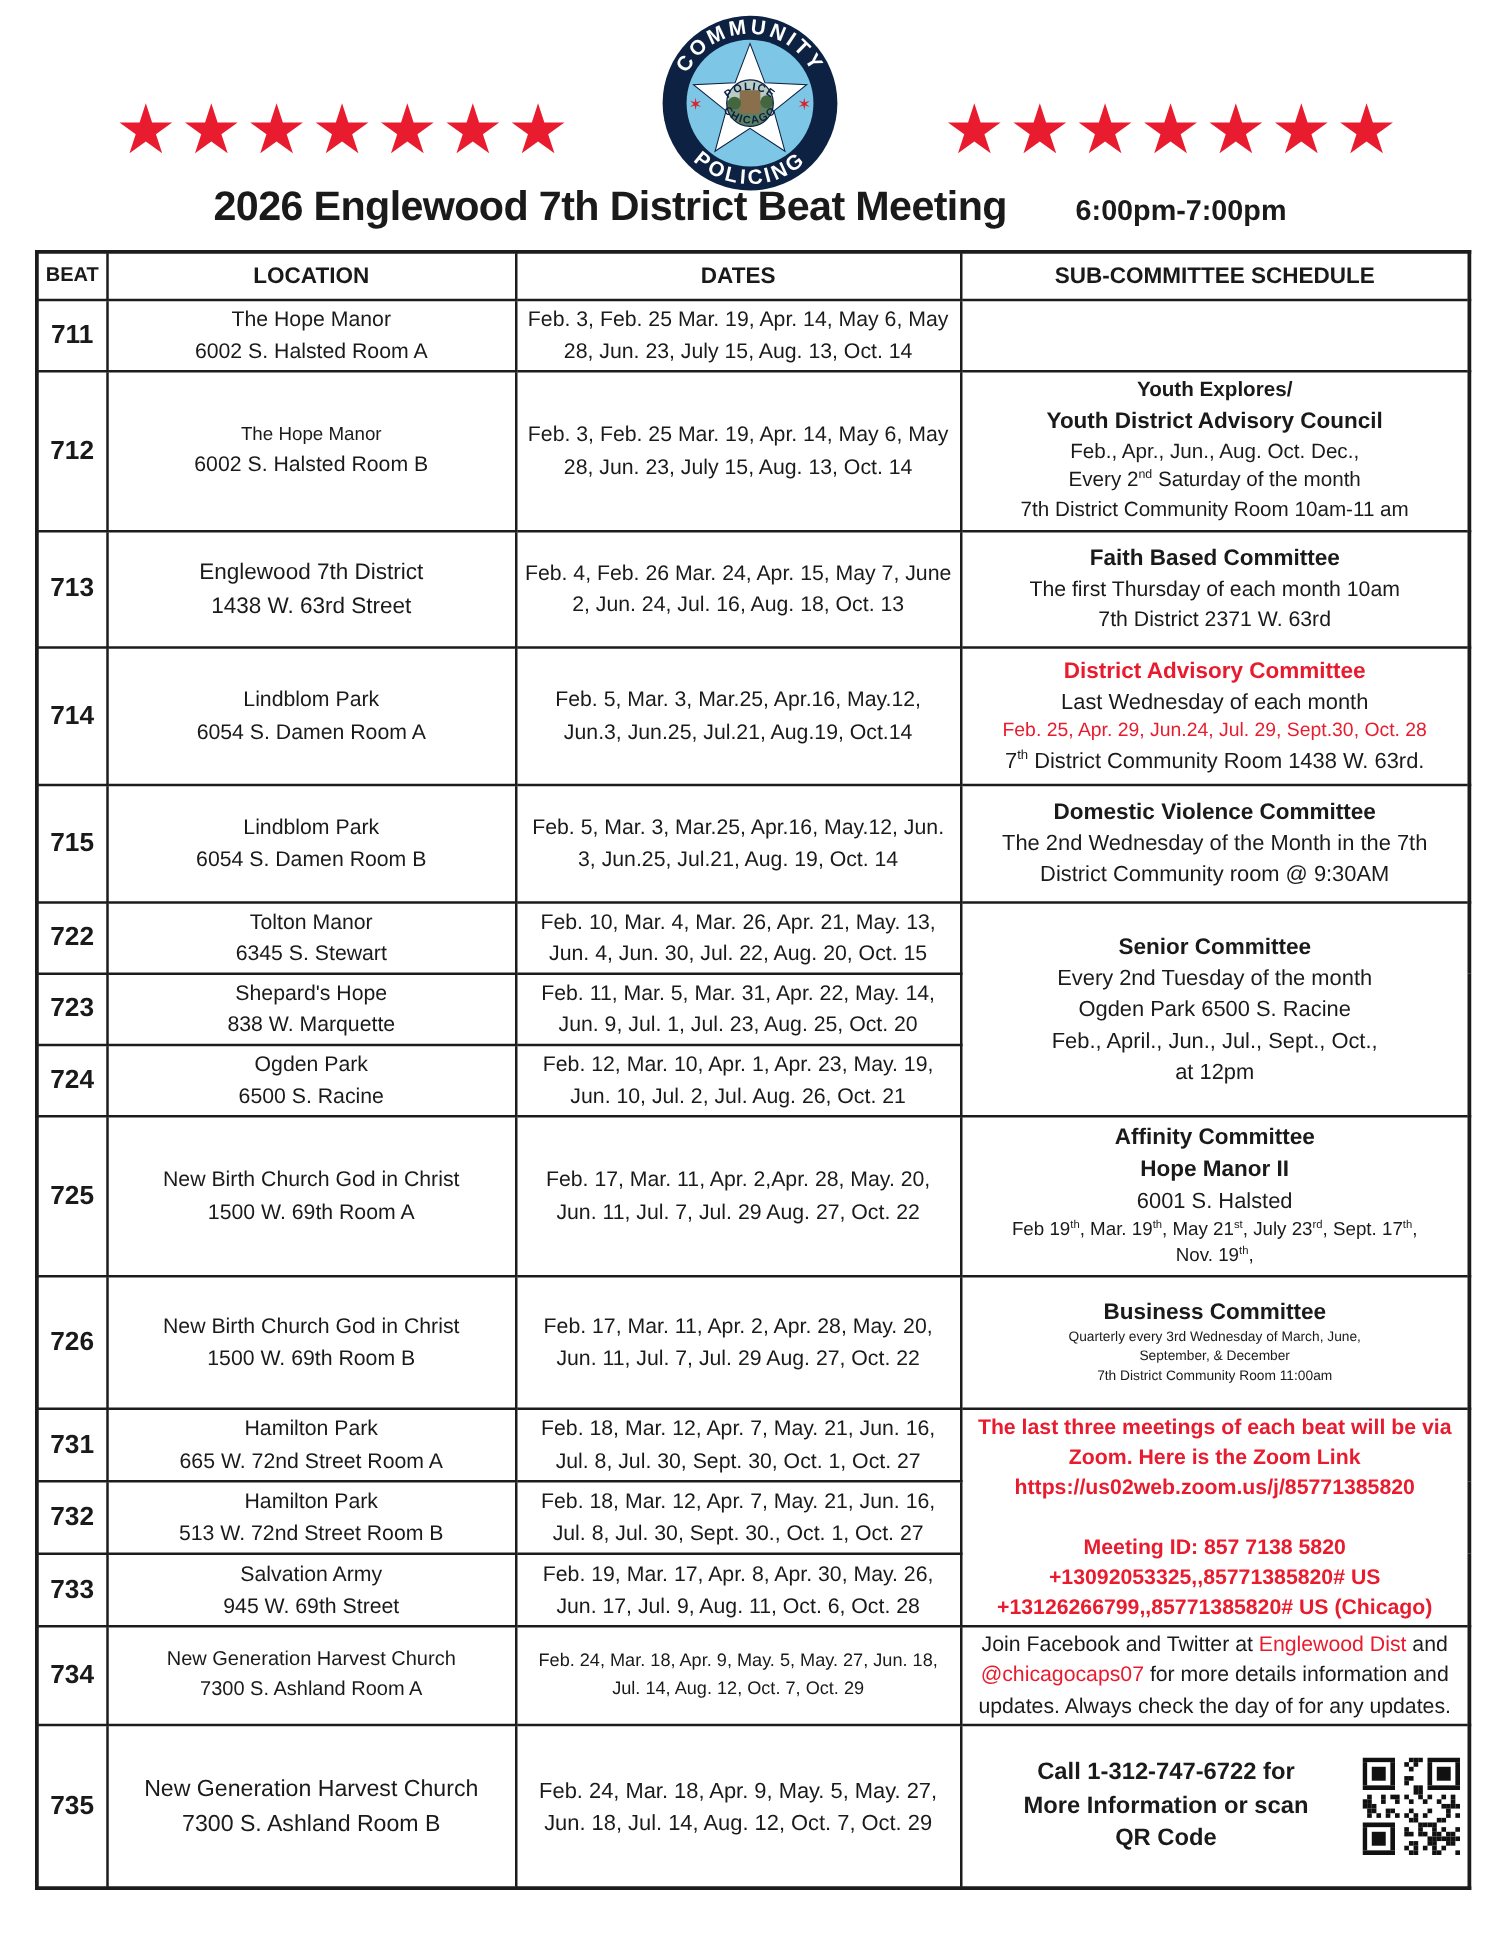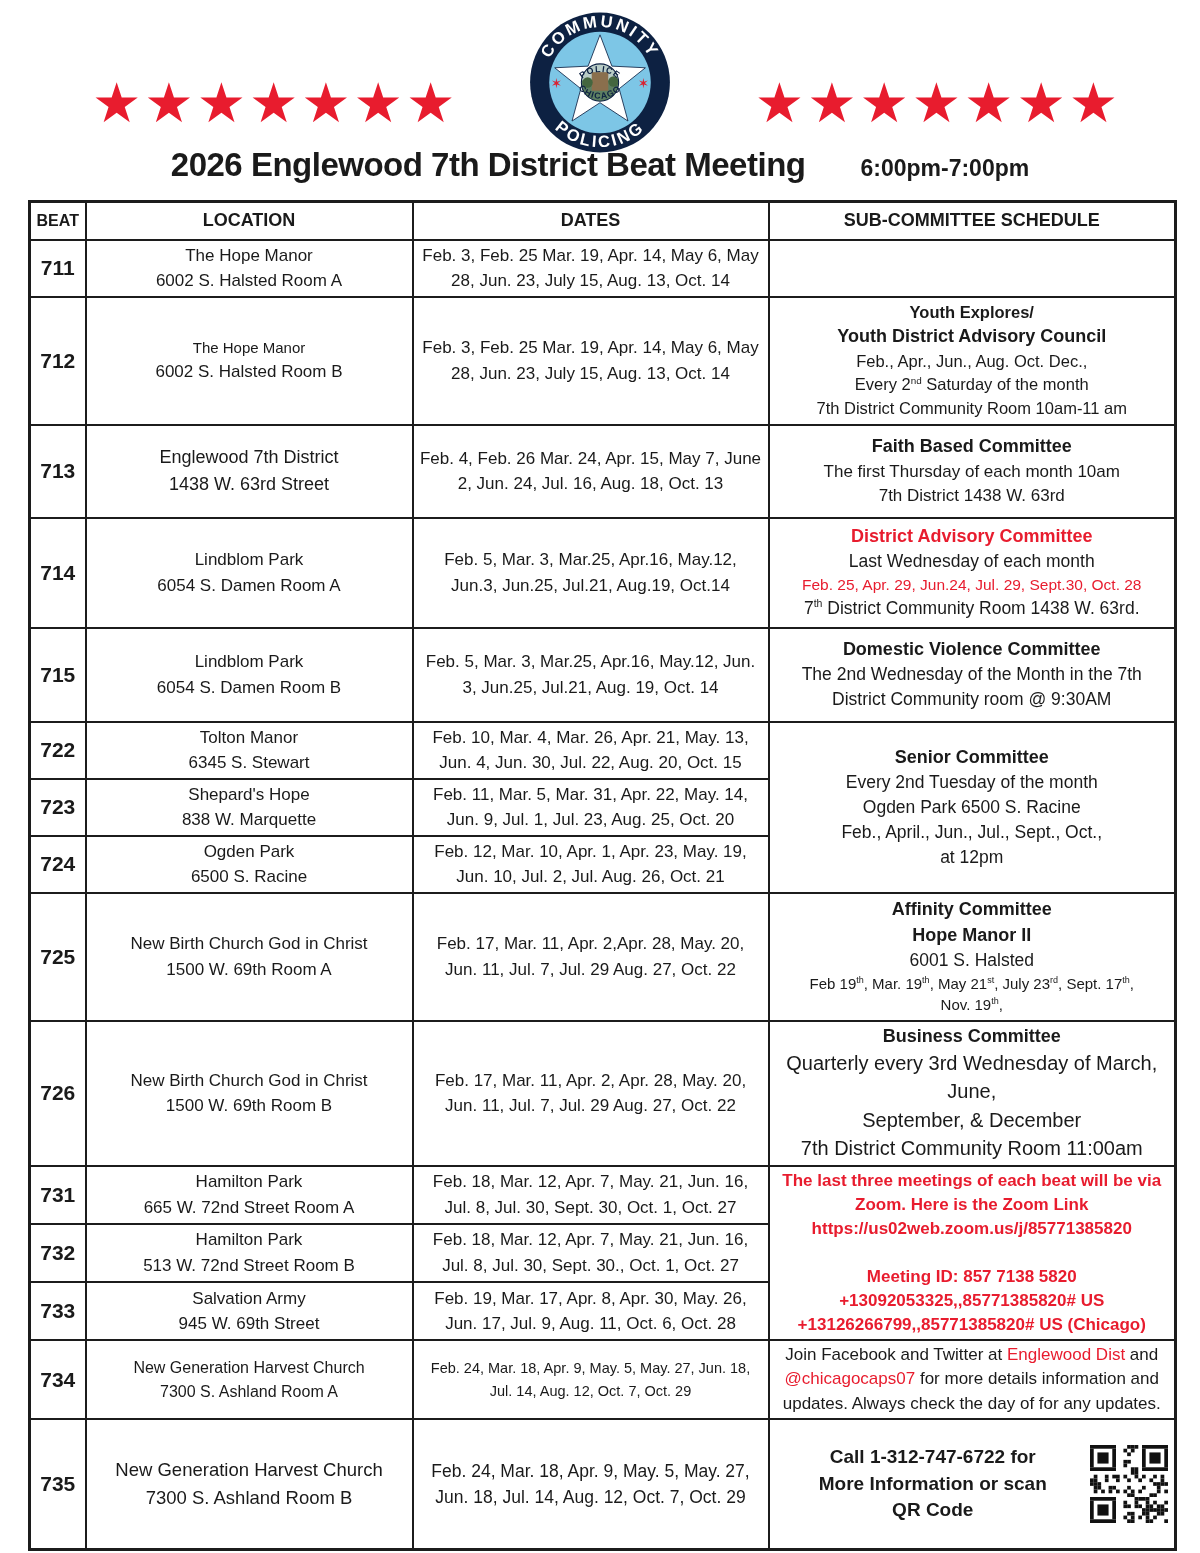--- a/index.html
+++ b/index.html
@@ -43,21 +43,21 @@
   .h731{height:57px}.h732{height:57px}.h733{height:56px}.h734{height:74px}.h735{height:131px}
   
   .loc-small{font-size:15px;}
   .r734 td.loc{font-size:16px;}
   .r734 td.dates{font-size:14.5px;line-height:1.55;}
   .r735 td.loc{font-size:18.5px;}
   .youth-pre{font-size:16.5px;}
   .youth-body{font-size:16.5px;}
   .dac-dates{font-size:15.5px;}
   .aff-dates{font-size:15px;}
-  .biz-body{font-size:20px;}
+  .biz-body{font-size:11px;}
   .dv-body{font-size:17.5px;}
   .zoom-cell{color:var(--red);font-weight:bold;font-size:16.5px;line-height:1.55;margin-top:40px;}
   .zoom-gap{height:24px;}
   .social-cell{font-weight:normal;font-size:15.5px;line-height:1.5;padding:4px 8px;}
   .contact-cell{padding:4px 10px;}
   .contact-flex{display:flex;align-items:center;justify-content:flex-end;gap:0;}
   .contact-lines{flex:1;text-align:center;font-weight:bold;font-size:19px;line-height:1.4;}
   .qr{flex:0 0 auto;}
   
   .arc-outer{fill:#ffffff;font-weight:bold;font-size:16px;letter-spacing:2.5px;}
@@ -169,21 +169,21 @@
   <tr class="h713">
     <td class="beat">713</td>
     <td class="loc" style="font-size:18px">
           <span class="cl">Englewood 7th District</span>
           <span class="cl">1438 W. 63rd Street</span>
         </td>
     <td class="dates">Feb. 4, Feb. 26 Mar. 24, Apr. 15, May 7, June 2, Jun. 24, Jul. 16, Aug. 18,  Oct. 13</td>
     <td class="sub">
       <span class="cl b">Faith Based Committee</span>
       <span class="cl">The first Thursday  of each month 10am</span>
-      <span class="cl">7th District 1438 W. 63rd</span>
+      <span class="cl">7th District 2371 W. 63rd</span>
     </td>
   </tr>
 
   <tr class="h714">
     <td class="beat">714</td>
     <td class="loc">
           <span class="cl">Lindblom Park</span>
           <span class="cl">6054 S. Damen Room A</span>
         </td>
     <td class="dates">Feb. 5, Mar. 3, Mar.25, Apr.16, May.12, Jun.3, Jun.25, Jul.21, Aug.19, Oct.14</td>

